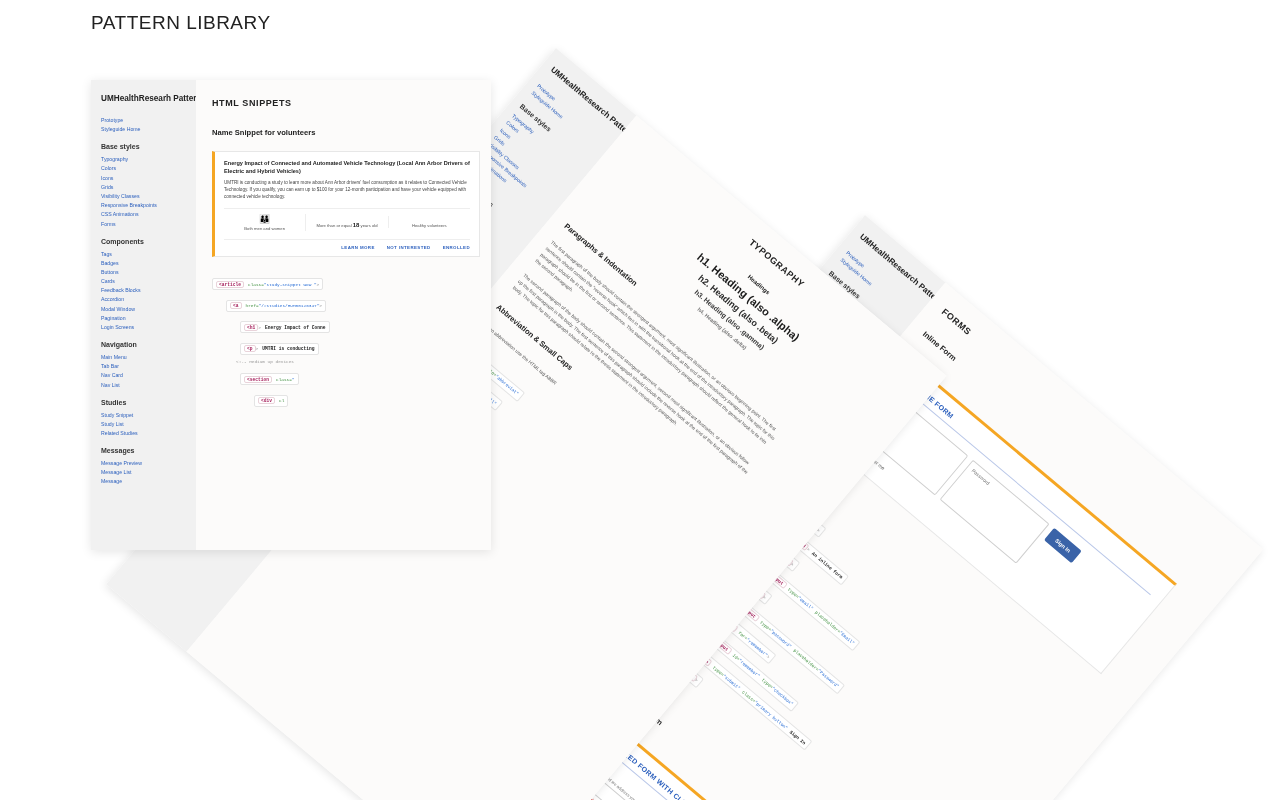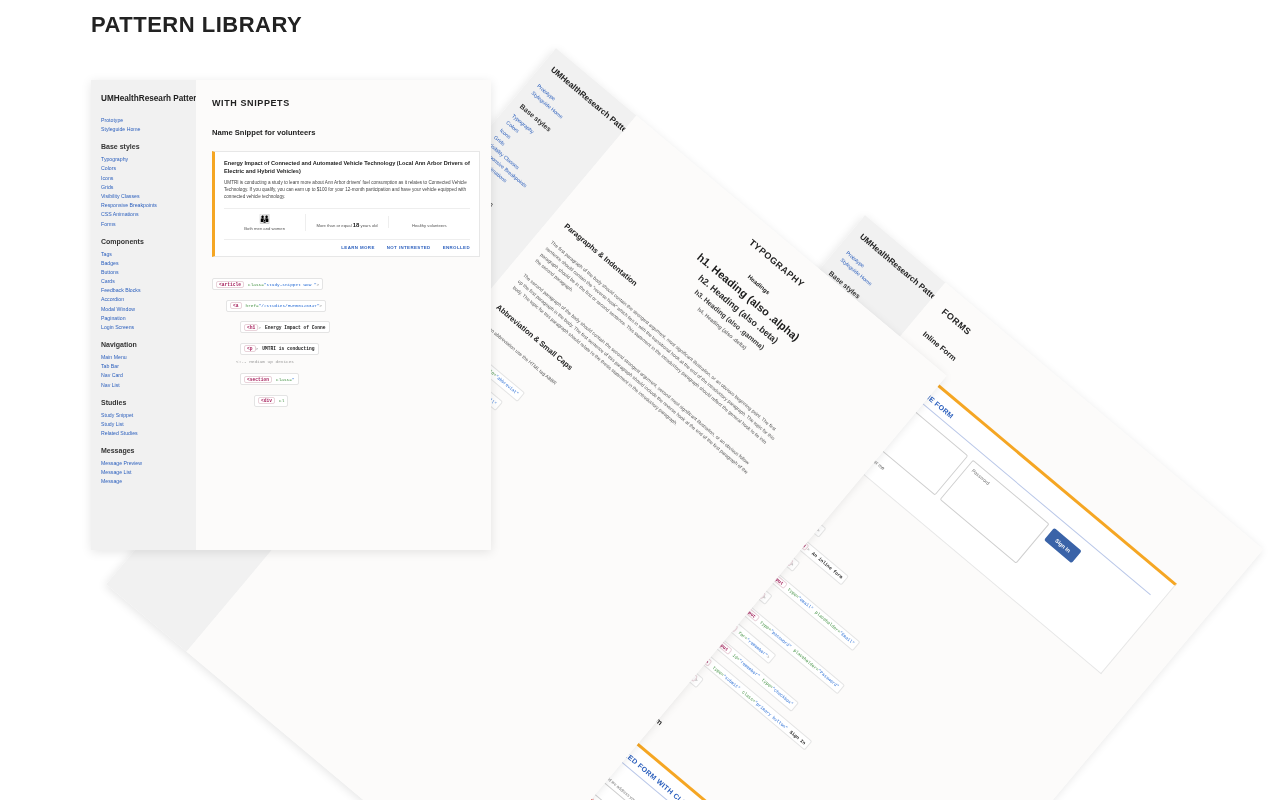--- a/index.html
+++ b/index.html
@@ -3,21 +3,21 @@
 <meta charset="utf-8">
 <style>
   html,body{margin:0;padding:0;}
   body{
     width:1280px;height:800px;background:#ffffff;overflow:hidden;
     font-family:"Liberation Sans", sans-serif;
     position:relative;
   }
   .page-title{
     position:absolute;left:91px;top:12px;
-    font-size:22px;font-weight:700;letter-spacing:.5px;color:#222;
+    font-size:19px;font-weight:400;letter-spacing:.5px;color:#222;
   }
   .stage{position:absolute;left:0;top:0;width:1280px;height:800px;overflow:hidden;}
 
   
   .panel{
     position:absolute;background:#fbfbfb;
     box-shadow:0 2px 10px rgba(0,0,0,.10);
     transform-origin:0 0;
     overflow:hidden;
   }
@@ -350,21 +350,21 @@
       <a class="nav-link">Study List</a>
       <a class="nav-link">Related Studies</a>
 
       <div class="nav-head">Messages</div>
       <a class="nav-link">Message Preview</a>
       <a class="nav-link">Message List</a>
       <a class="nav-link">Message</a>
     </div>
 
     <div class="content">
-      <div class="sect-title">WITH SNIPPETS</div>
+      <div class="sect-title">HTML SNIPPETS</div>
       <div class="sub-title">Name Snippet for volunteers</div>
 
       <div class="snippet">
         <h4>Energy Impact of Connected and Automated Vehicle Technology (Local Ann Arbor Drivers of Electric and Hybrid Vehicles)</h4>
         <p>UMTRI is conducting a study to learn more about Ann Arbor drivers' fuel consumption as it relates to Connected Vehicle Technology. If you qualify, you can earn up to $100 for your 12-month participation and have your vehicle equipped with connected vehicle technology.</p>
         <div class="facts">
           <div class="fact">
             <div class="ico">👪</div>
             <div class="t">Both men and women</div>
           </div>

